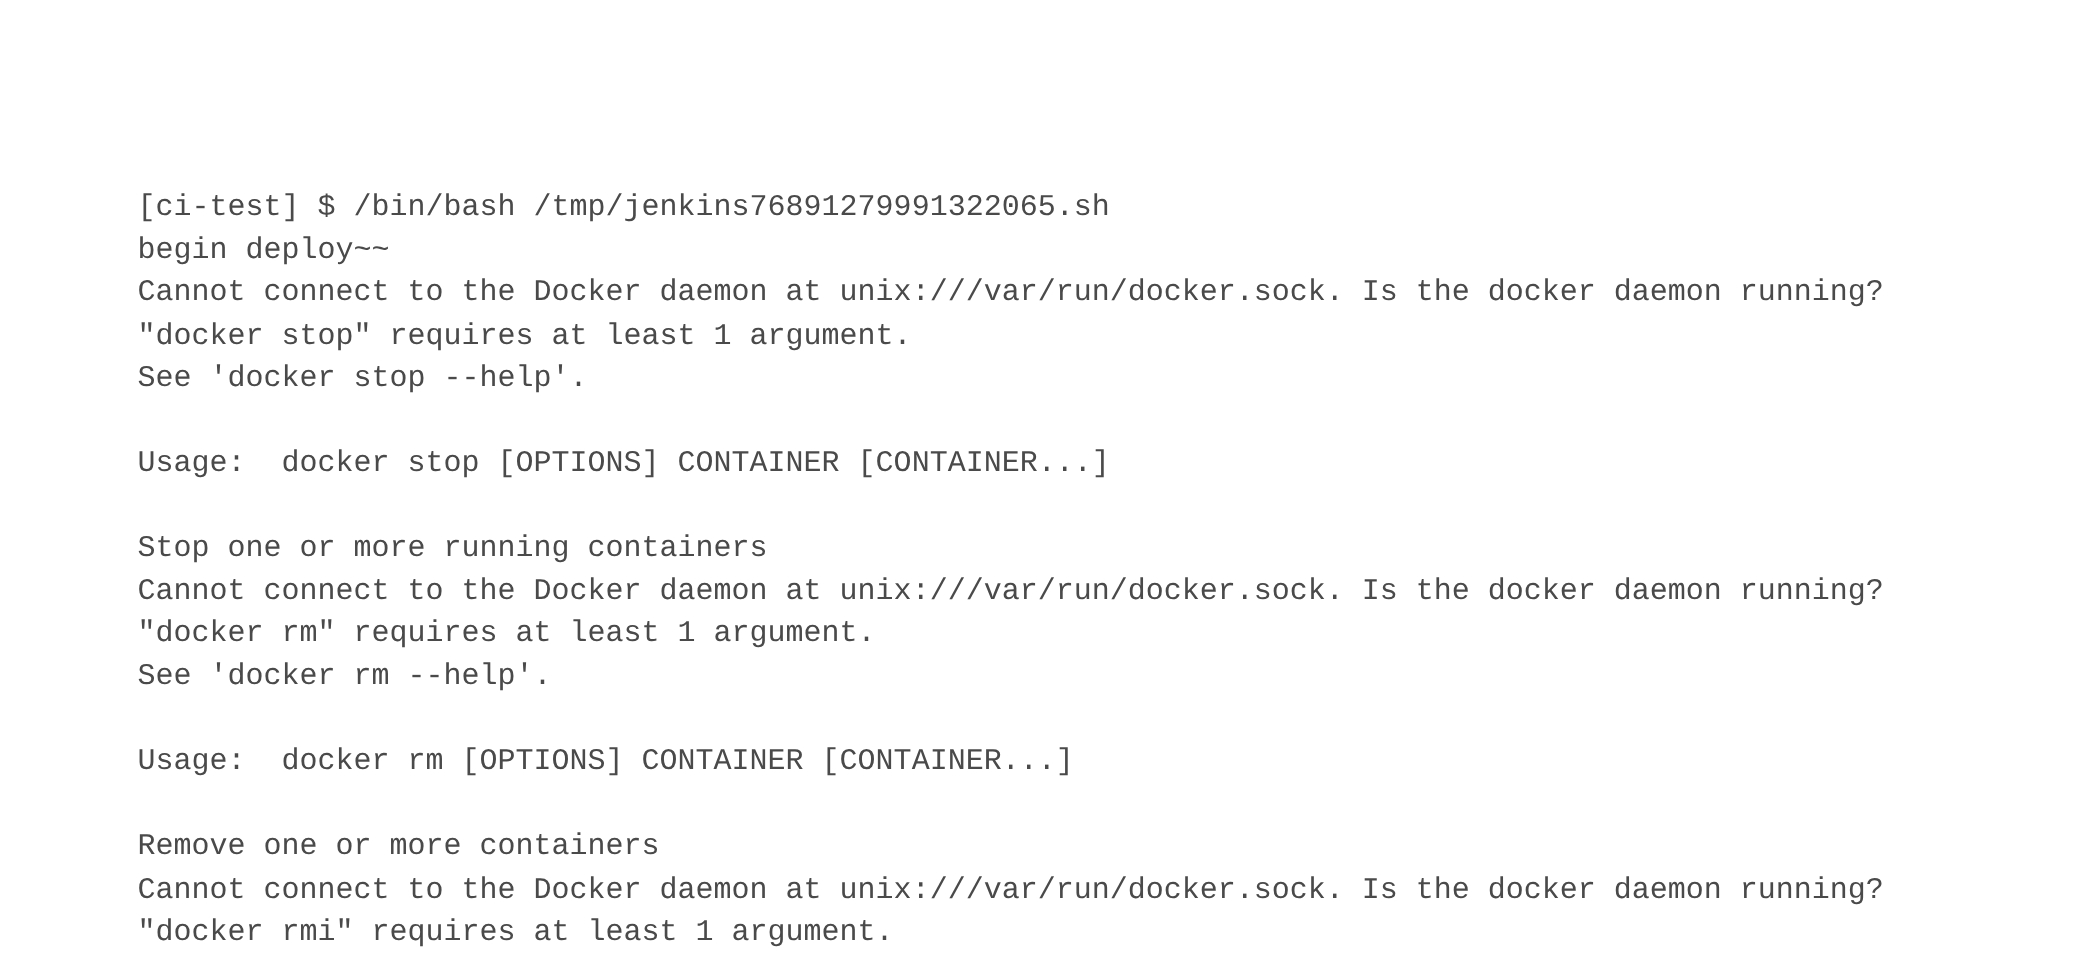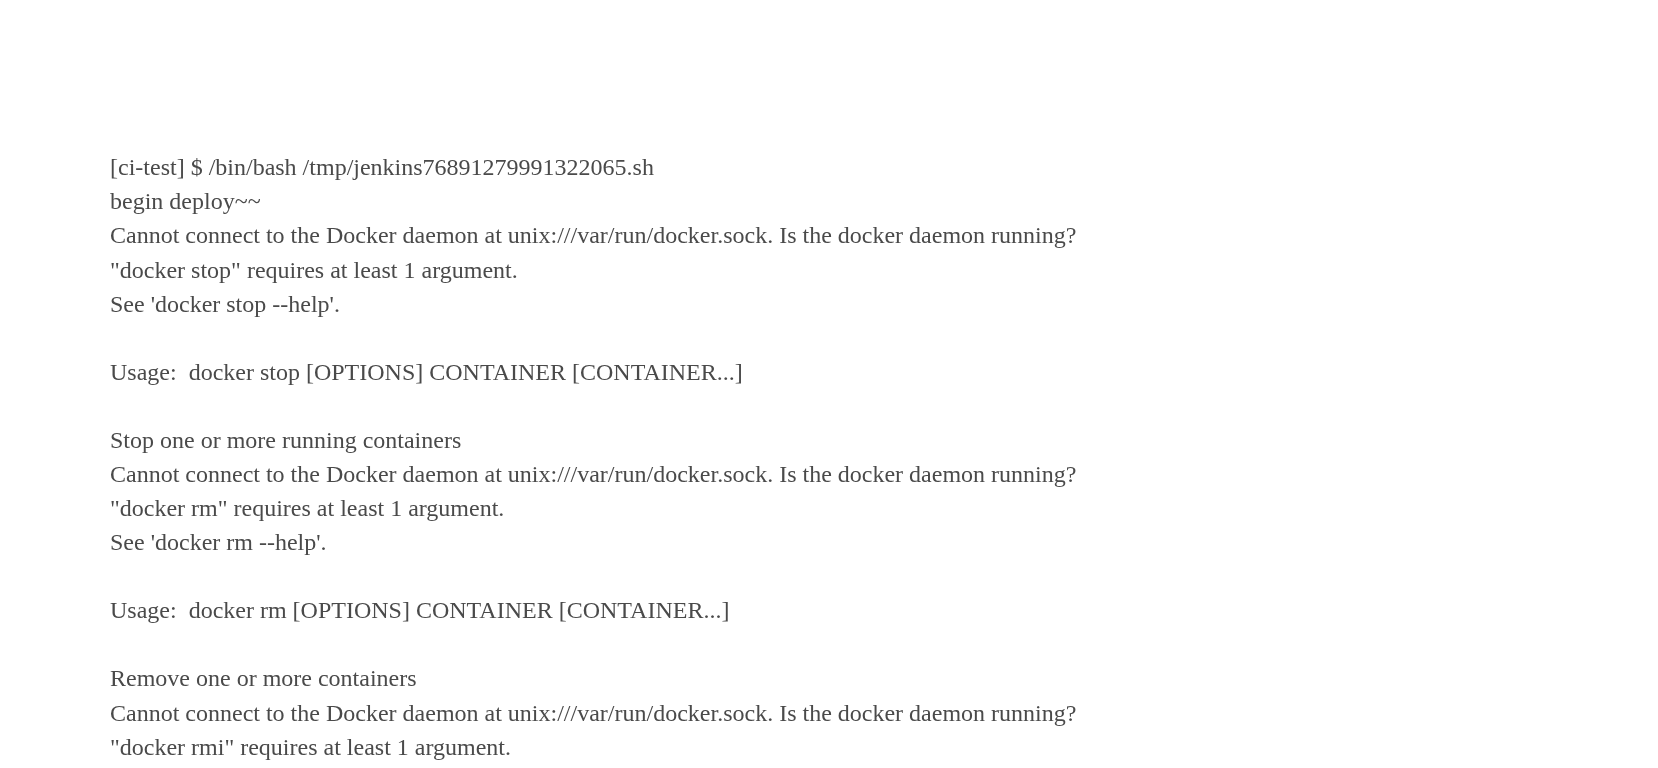--- a/index.html
+++ b/index.html
@@ -13,21 +13,20 @@
       font-size: 24px;
       color: #4a4a4a;
       padding-left: 110px;
       padding-top: 14px;
       line-height: 1.42;
       white-space: pre;
       overflow: hidden;
     }
     .line {
       display: block;
-      font-family: Liberation Serif, serif;
     }
   </style>
 </head>
 <body>
 
 
 
 <div><span class="line">[ci-test] $ /bin/bash /tmp/jenkins76891279991322065.sh</span><span class="line">begin deploy~~</span><span class="line">Cannot connect to the Docker daemon at unix:///var/run/docker.sock. Is the docker daemon running?</span><span class="line">"docker stop" requires at least 1 argument.</span><span class="line">See 'docker stop --help'.</span><span class="line">&nbsp;</span><span class="line">Usage:  docker stop [OPTIONS] CONTAINER [CONTAINER...]</span><span class="line">&nbsp;</span><span class="line">Stop one or more running containers</span><span class="line">Cannot connect to the Docker daemon at unix:///var/run/docker.sock. Is the docker daemon running?</span><span class="line">"docker rm" requires at least 1 argument.</span><span class="line">See 'docker rm --help'.</span><span class="line">&nbsp;</span><span class="line">Usage:  docker rm [OPTIONS] CONTAINER [CONTAINER...]</span><span class="line">&nbsp;</span><span class="line">Remove one or more containers</span><span class="line">Cannot connect to the Docker daemon at unix:///var/run/docker.sock. Is the docker daemon running?</span><span class="line">"docker rmi" requires at least 1 argument.</span><span class="line">See 'docker rmi --help'.</span></div>
 
 

